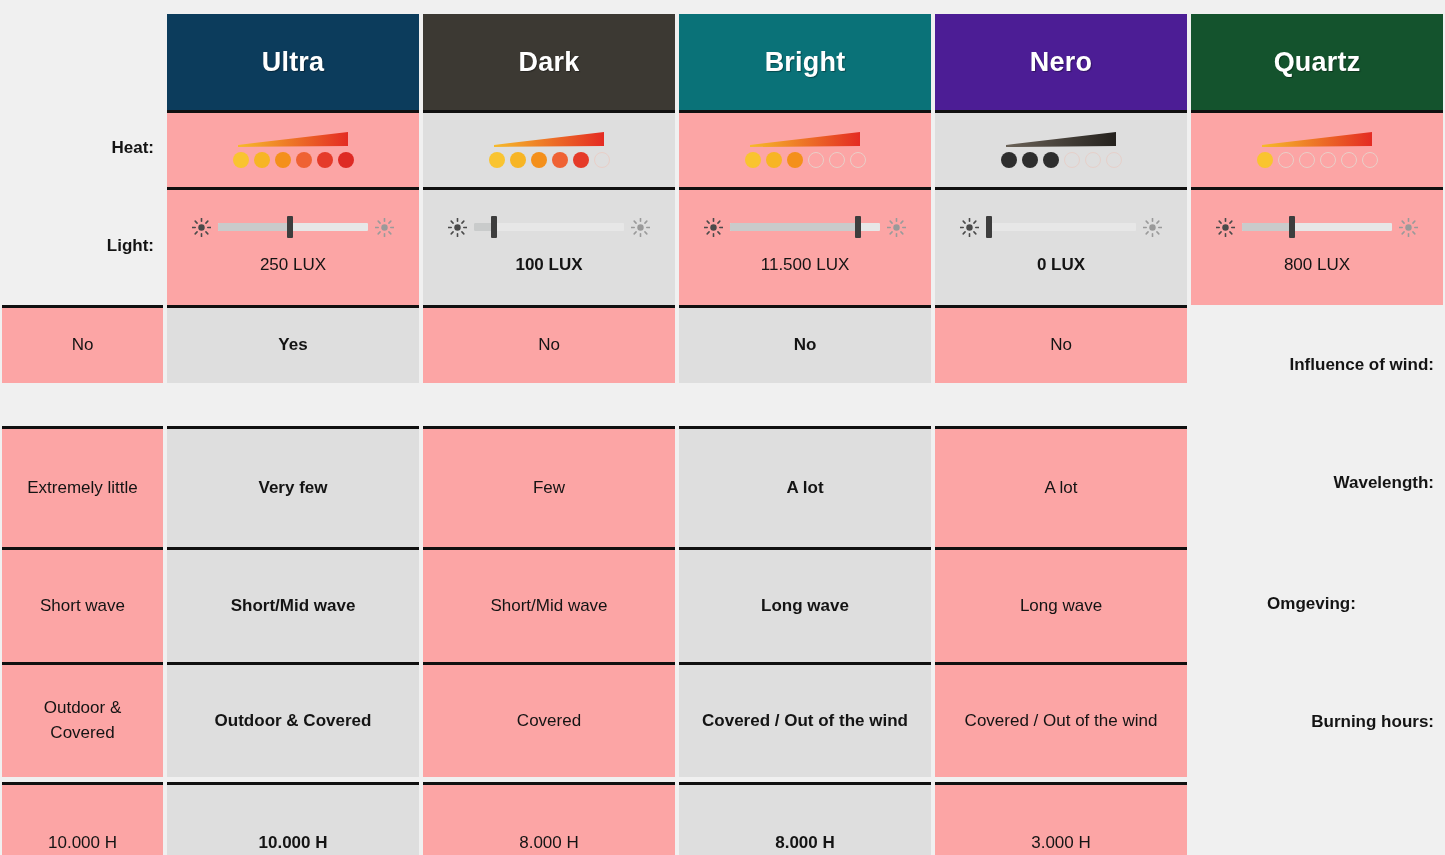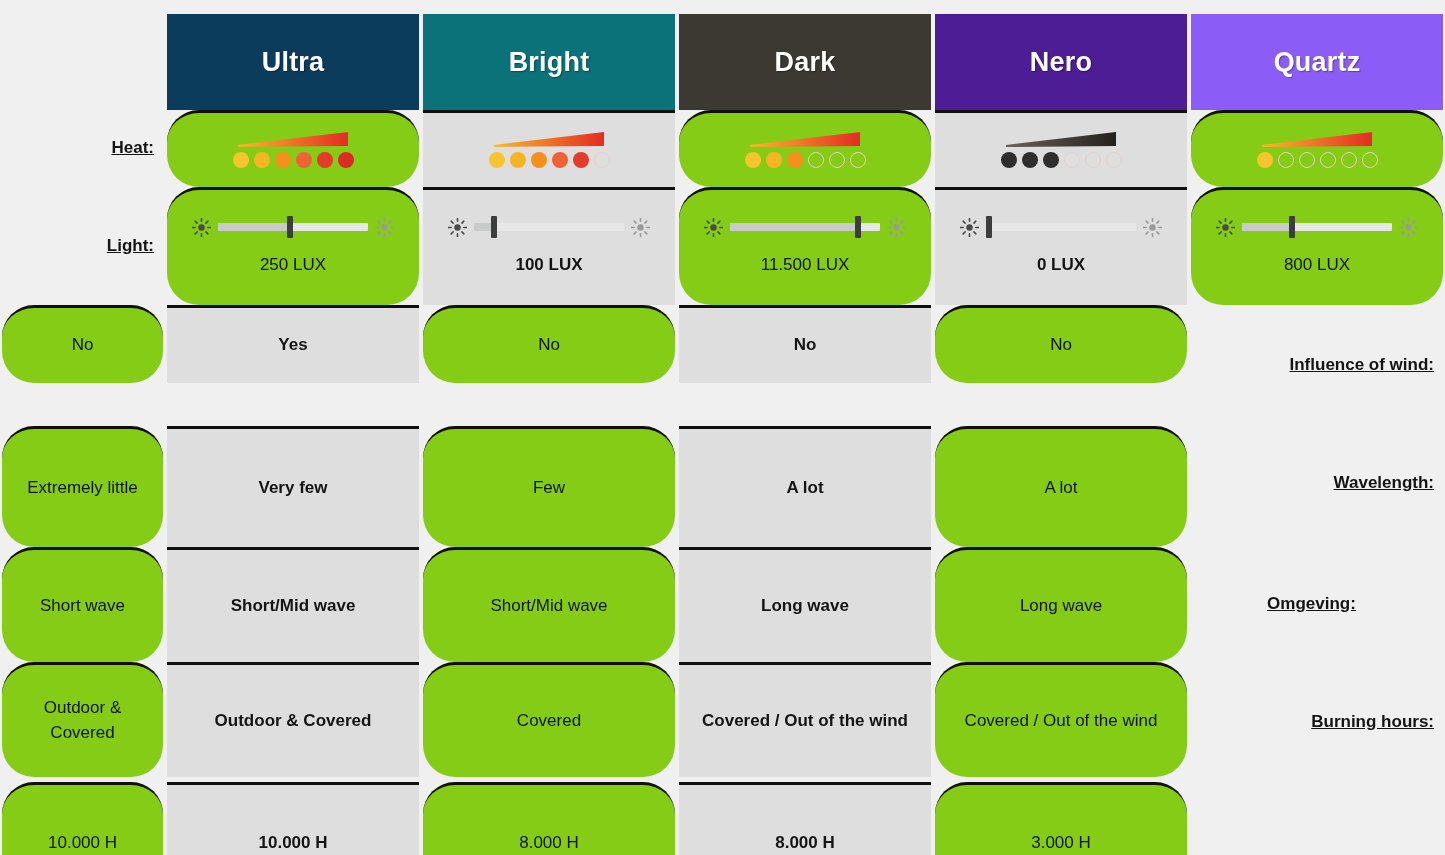--- a/index.html
+++ b/index.html
@@ -33,34 +33,33 @@
   }
   
   .rlabel{
     background:#f0f0f0;
     display:flex;align-items:center;justify-content:flex-end;
     padding-right:11px;
     font-size:17px;font-weight:bold;color:#141414;
     text-align:right;
     line-height:1.35;
     box-sizing:border-box;
-    text-decoration:underline;
   }
   
   .cell{
     margin:0 2px;
     border-top:3px solid #101010;
     display:flex;align-items:center;justify-content:center;
     text-align:center;
     font-size:17px;color:#141414;
     line-height:1.45;
     padding:0 8px;
     box-sizing:border-box;
   }
-  .cell.odd{background:#84cc16;border-radius:32px;}
+  .cell.odd{background:#fca5a5;}
   .cell.even{background:#dedede;font-weight:bold;}
   .cell.last{border-bottom:0;}
 
   
   .h-heat{height:77px;}
   .h-light{height:118px;}
   .h-smart{height:78px;}
   .h-wind{height:121px;}
   .h-wave{height:115px;}
   .h-omg{height:115px;justify-content:center;}
@@ -109,30 +108,30 @@
 </style>
 </head>
 <body>
 
 <div id="table">
   <div class="grid" id="grid">
       <div class="hdr-spacer"></div>
       <div class="hdr" style="background:#0c3c5c">
       <span>Ultra</span>
    </div>
+      <div class="hdr" style="background:#3c3933">
+      <span>Dark</span>
+   </div>
       <div class="hdr" style="background:#0a7278">
       <span>Bright</span>
    </div>
-      <div class="hdr" style="background:#3c3933">
-      <span>Dark</span>
-   </div>
       <div class="hdr" style="background:#4c1d95">
       <span>Nero</span>
    </div>
-      <div class="hdr" style="background:#8b5cf6">
+      <div class="hdr" style="background:#14532d">
       <span>Quartz</span>
    </div>
       <div class="rlabel h-heat">
       <span>Heat:</span>
    </div>
       <div class="cell odd h-heat">
         <div class="heat">
     <svg class="wedge" viewBox="0 0 110 17" preserveAspectRatio="none">
     <defs>
               <linearGradient id="wg0warm" x1="0" y1="0" x2="1" y2="0">

